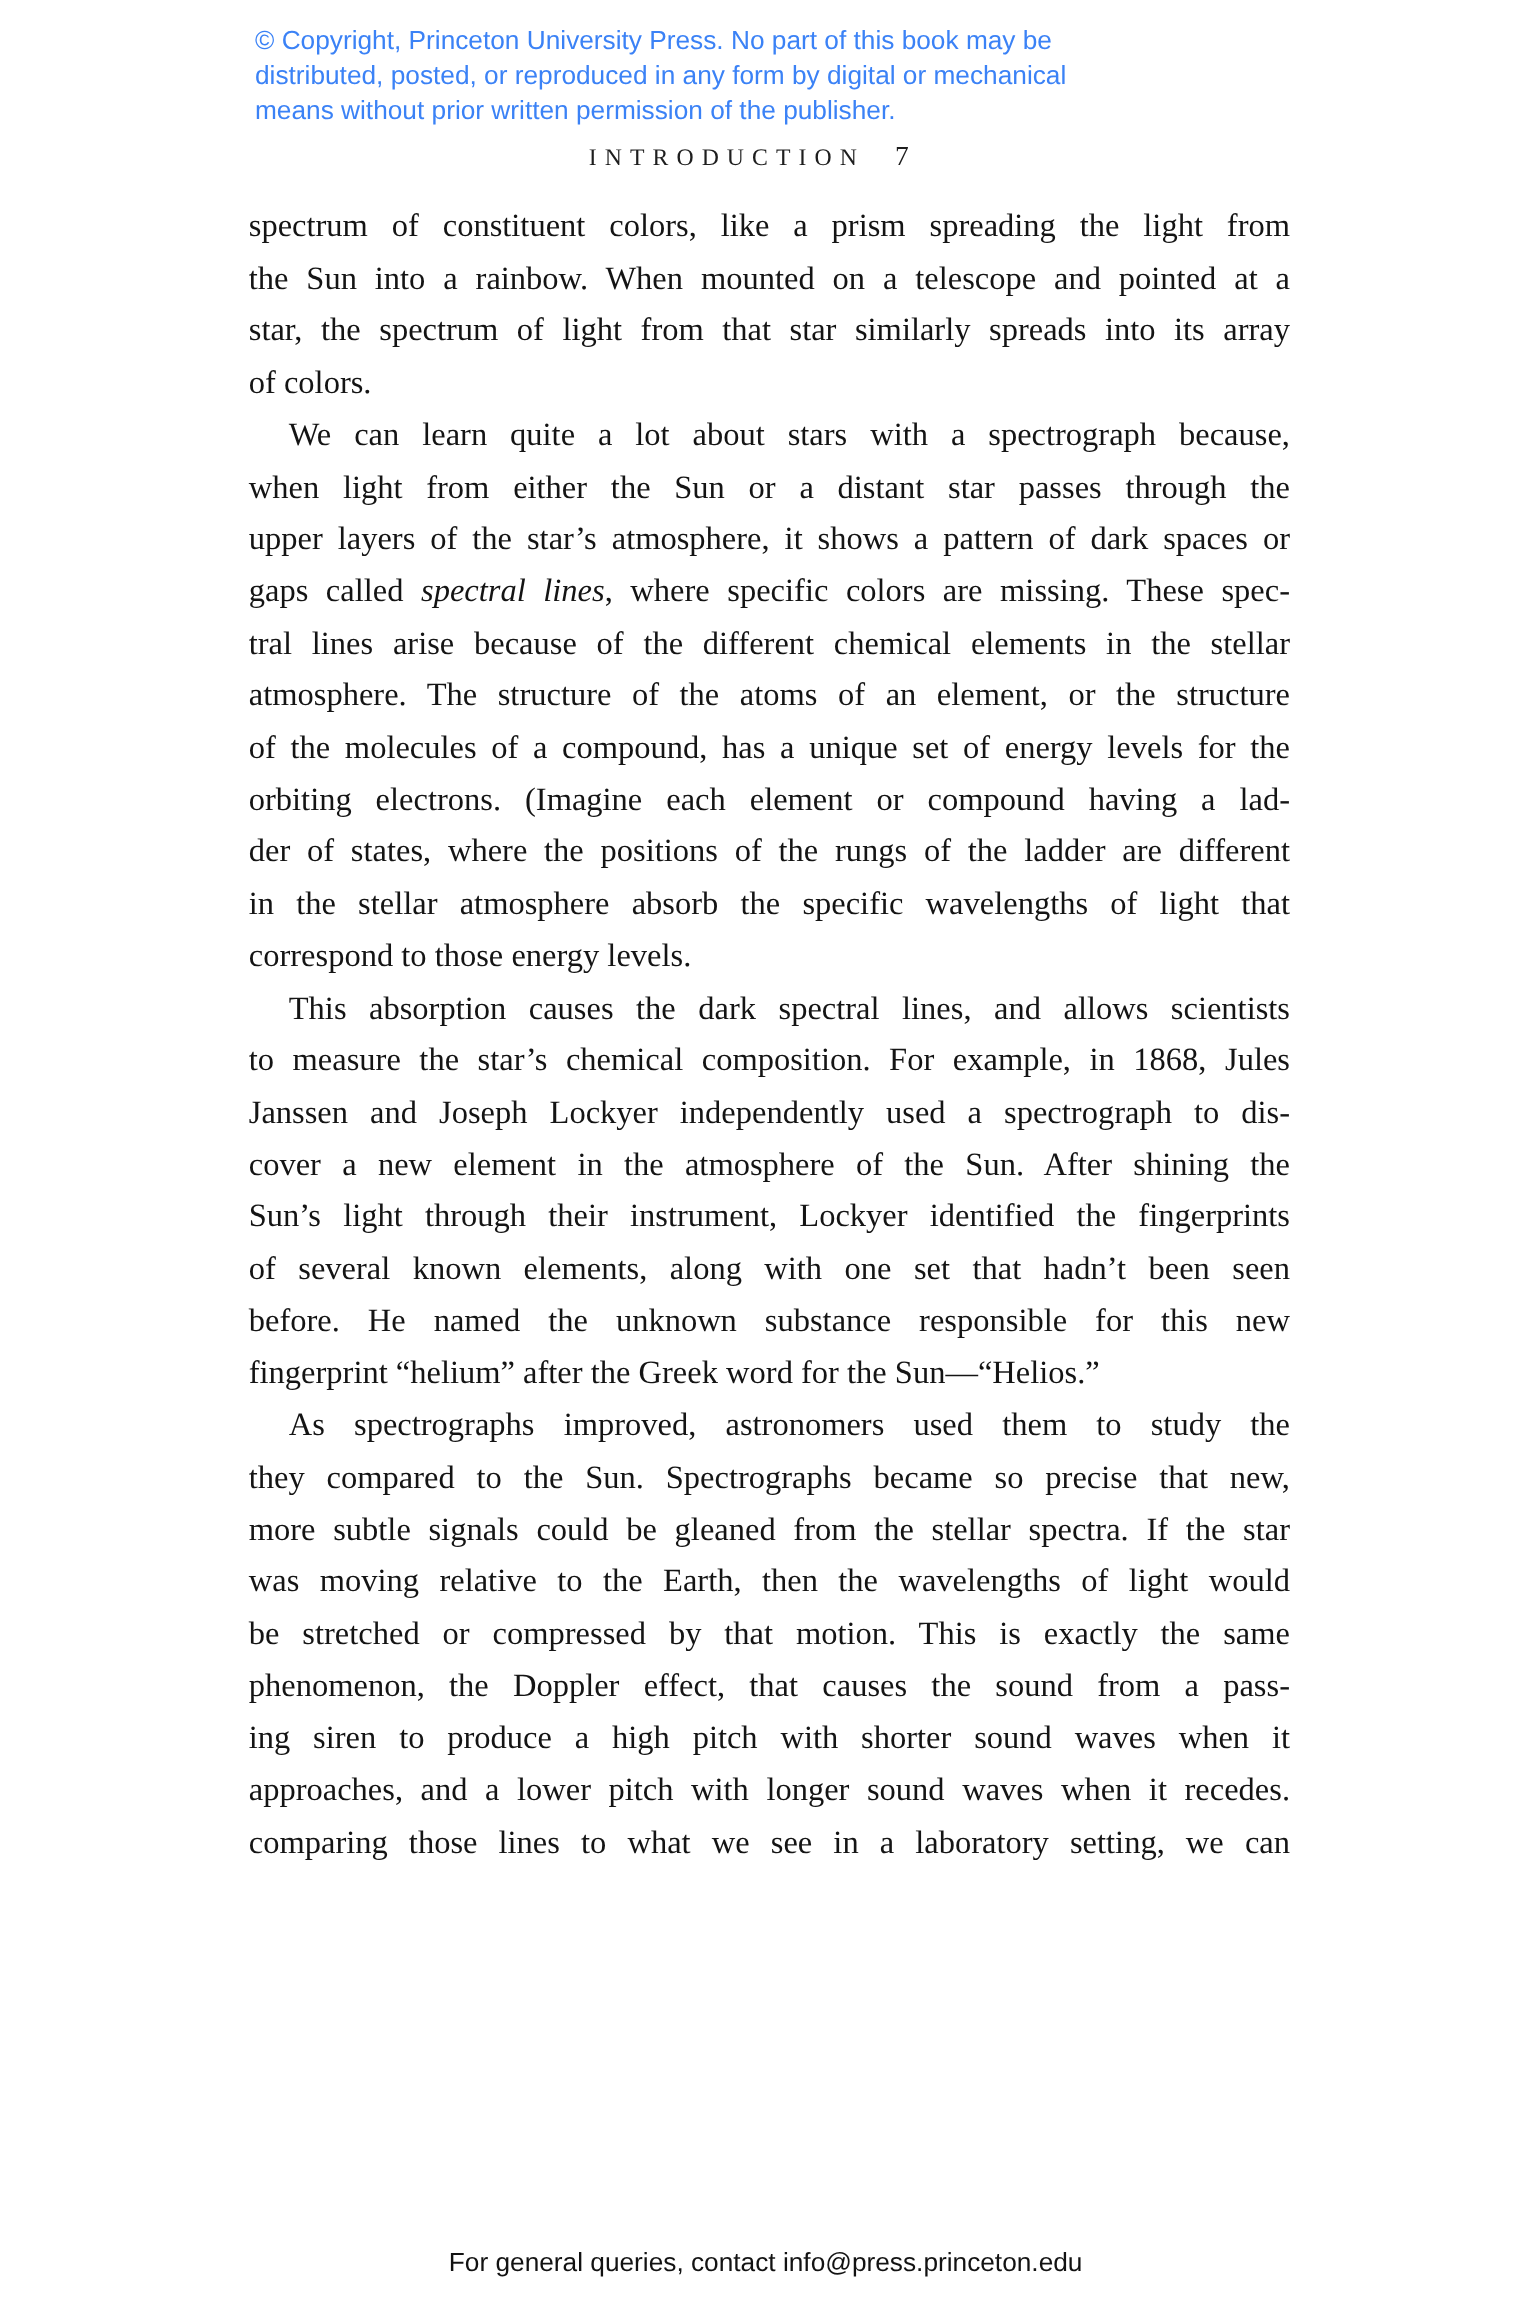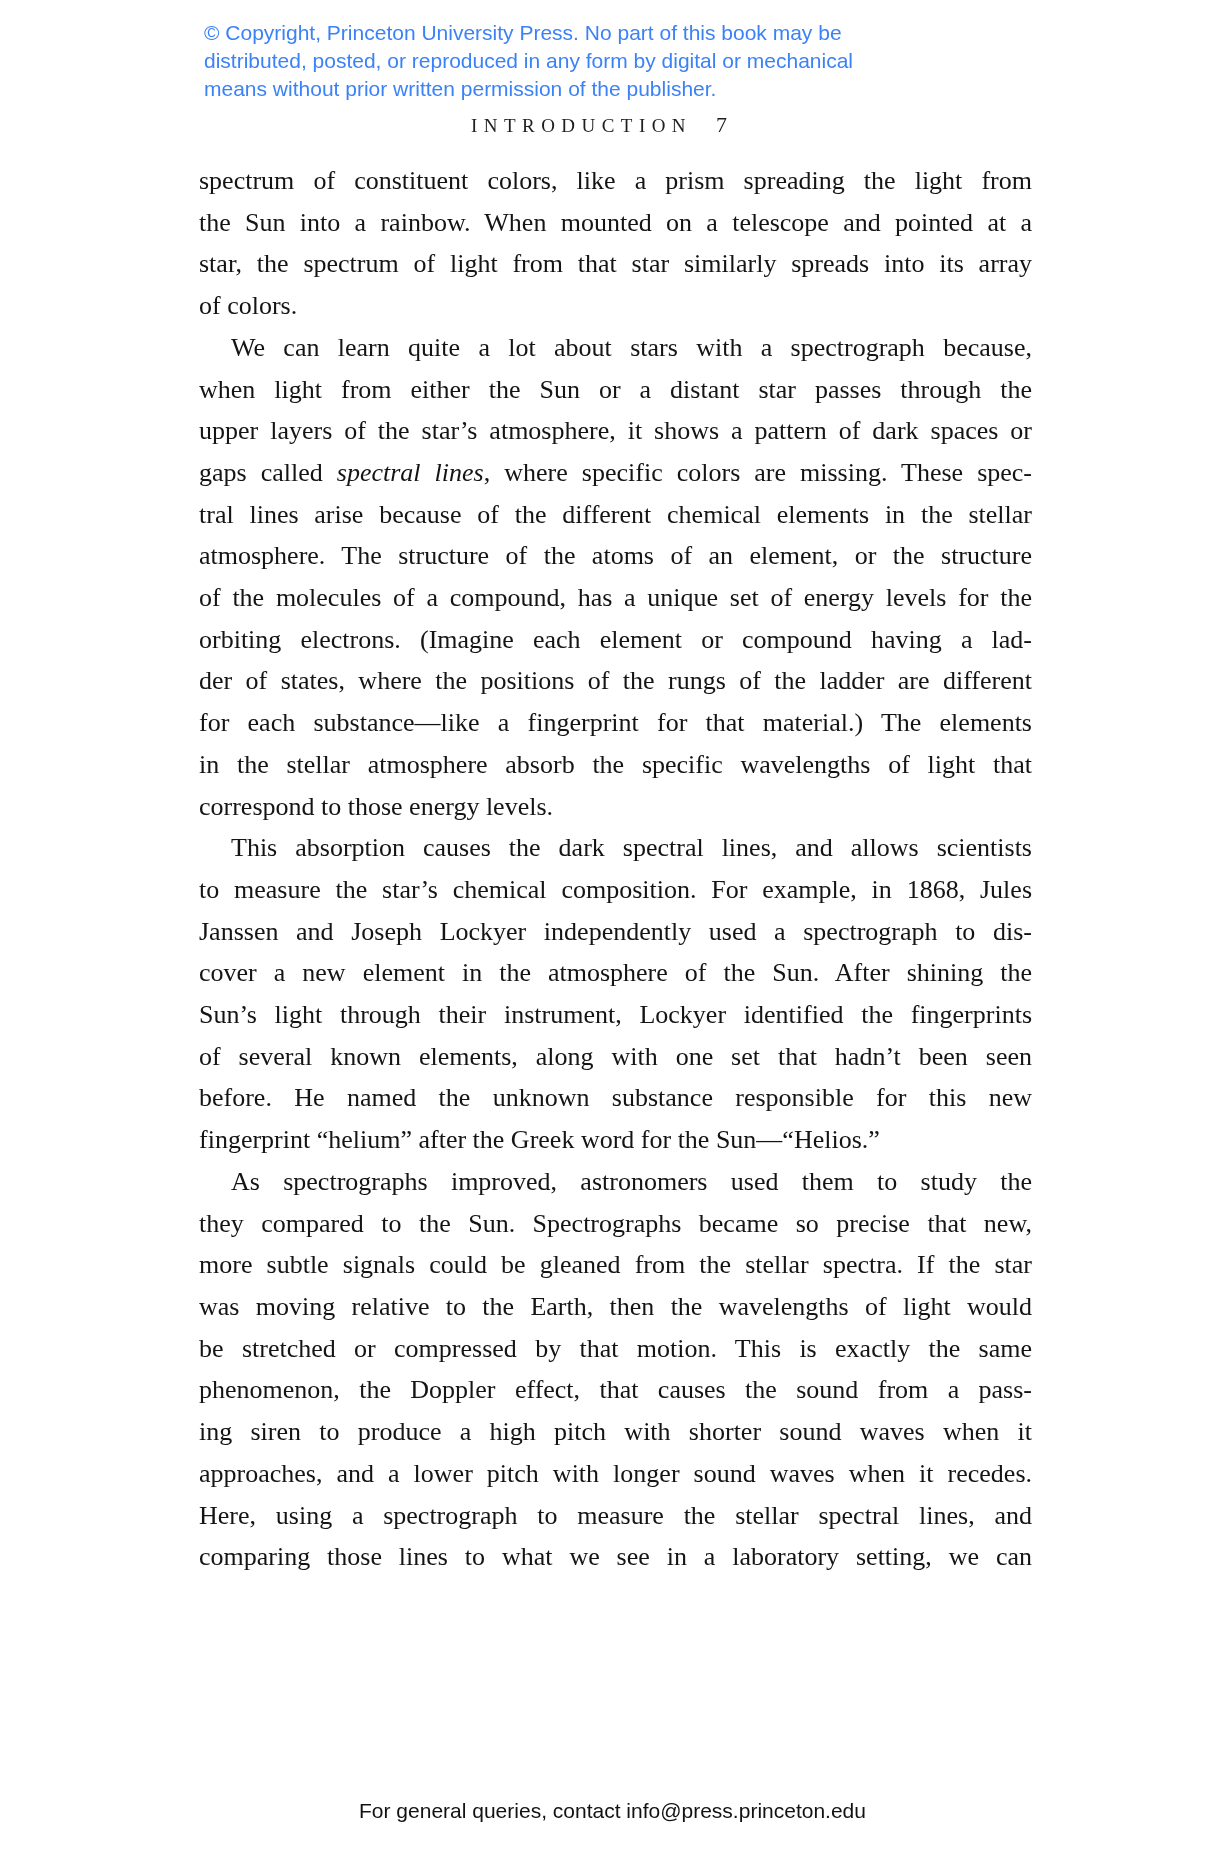--- a/index.html
+++ b/index.html
@@ -109,21 +109,20 @@
       <div class="paragraph">
         <div class="line indent">We can learn quite a lot about stars with a spectrograph because,</div>
         <div class="line">when light from either the Sun or a distant star passes through the</div>
         <div class="line">upper layers of the star’s atmosphere, it shows a pattern of dark spaces or</div>
         <div class="line">gaps called <em>spectral lines</em>, where specific colors are missing. These spec-</div>
         <div class="line">tral lines arise because of the different chemical elements in the stellar</div>
         <div class="line">atmosphere. The structure of the atoms of an element, or the structure</div>
         <div class="line">of the molecules of a compound, has a unique set of energy levels for the</div>
         <div class="line">orbiting electrons. (Imagine each element or compound having a lad-</div>
         <div class="line">der of states, where the positions of the rungs of the ladder are different</div>
-        <div class="line">for each substance—like a fingerprint for that material.) The elements</div>
         <div class="line">in the stellar atmosphere absorb the specific wavelengths of light that</div>
         <div class="line para-end">correspond to those energy levels.</div>
       </div>
       <div class="paragraph">
         <div class="line indent">This absorption causes the dark spectral lines, and allows scientists</div>
         <div class="line">to measure the star’s chemical composition. For example, in 1868, Jules</div>
         <div class="line">Janssen and Joseph Lockyer independently used a spectrograph to dis-</div>
         <div class="line">cover a new element in the atmosphere of the Sun. After shining the</div>
         <div class="line">Sun’s light through their instrument, Lockyer identified the fingerprints</div>
         <div class="line">of several known elements, along with one set that hadn’t been seen</div>
@@ -132,21 +131,20 @@
       </div>
       <div class="paragraph">
         <div class="line indent">As spectrographs improved, astronomers used them to study the</div>
         <div class="line">they compared to the Sun. Spectrographs became so precise that new,</div>
         <div class="line">more subtle signals could be gleaned from the stellar spectra. If the star</div>
         <div class="line">was moving relative to the Earth, then the wavelengths of light would</div>
         <div class="line">be stretched or compressed by that motion. This is exactly the same</div>
         <div class="line">phenomenon, the Doppler effect, that causes the sound from a pass-</div>
         <div class="line">ing siren to produce a high pitch with shorter sound waves when it</div>
         <div class="line">approaches, and a lower pitch with longer sound waves when it recedes.</div>
-        <div class="line">Here, using a spectrograph to measure the stellar spectral lines, and</div>
         <div class="line">comparing those lines to what we see in a laboratory setting, we can</div>
       </div>
     </main>
 
   <footer class="page-footer">
     <span>For general queries, contact info@press.princeton.edu</span>
   </footer>
 
 </div>
 

